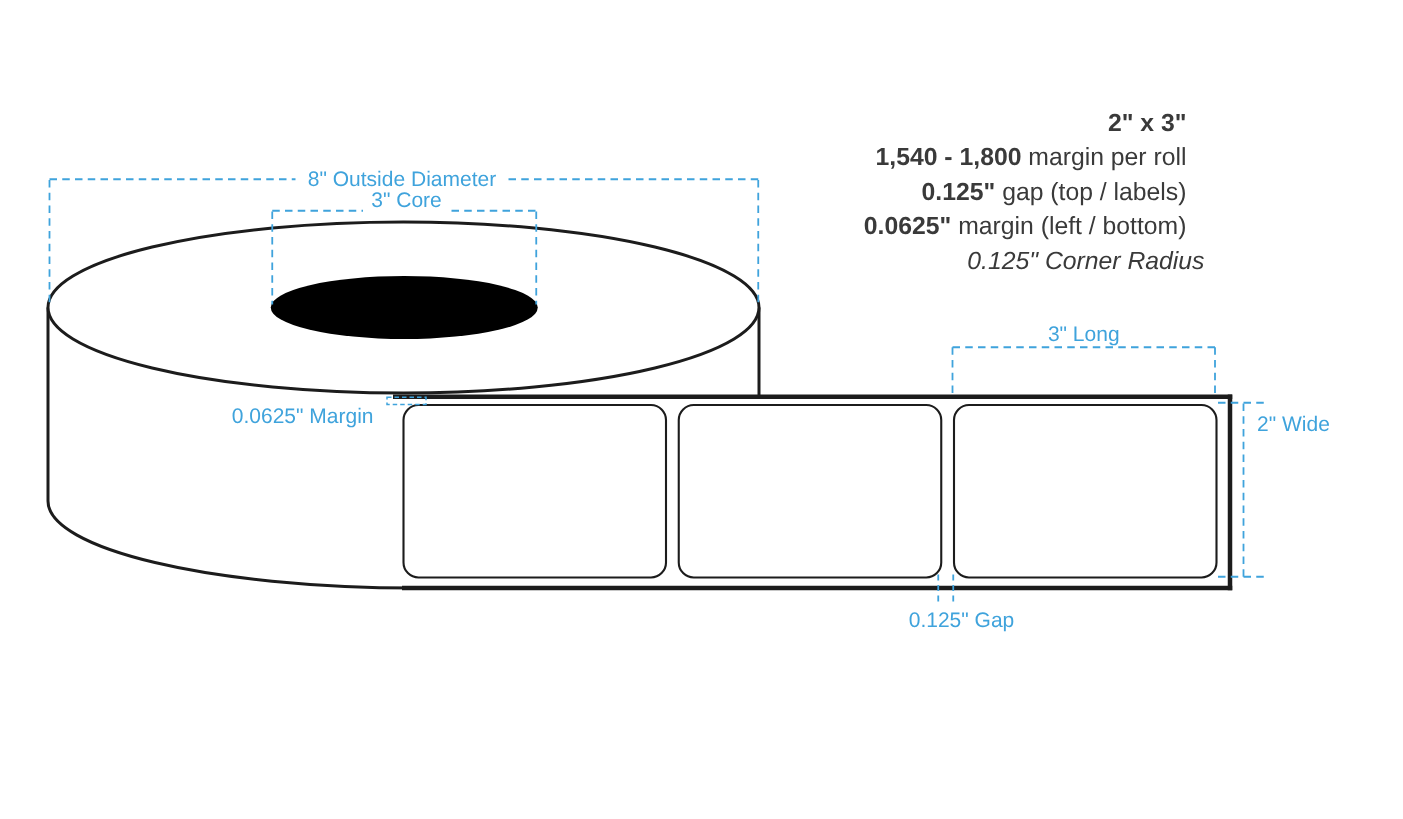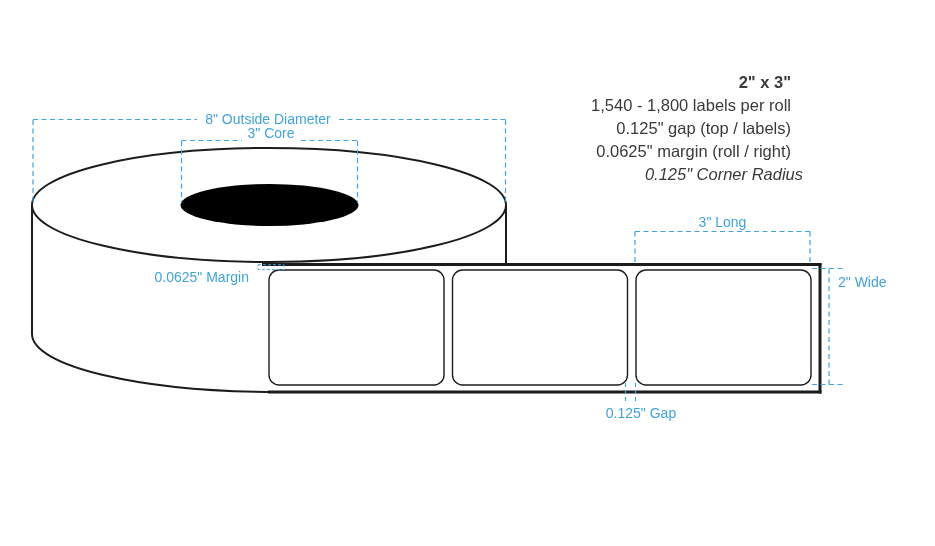--- a/index.html
+++ b/index.html
@@ -5,21 +5,21 @@
   html,body{margin:0;padding:0;background:#ffffff;}
   body{width:935px;height:546px;overflow:hidden;font-family:"Liberation Sans",sans-serif;}
   .stage{position:relative;width:935px;height:546px;}
   .diagram-svg{position:absolute;left:0;top:0;}
   .svg-dim-text{font-family:"Liberation Sans",sans-serif;font-size:14px;}
   .spec-block{
     position:absolute;top:71px;right:144px;
     text-align:right;color:#3a3a3a;
     font-size:16.5px;line-height:23px;white-space:nowrap;
   }
-  .spec-line .b{font-weight:400;}
+  .spec-line .b{font-weight:700;}
   .spec-line.size{font-weight:700;}
   .spec-line.italic{font-style:italic;margin-right:-12px;}
 </style>
 </head>
 <body>
 
 <div class="stage">
 
   <svg class="diagram-svg" width="935" height="546" viewBox="0 0 935 546">
 
@@ -81,26 +81,26 @@
       <path d="M 635.5 383 V 401"></path>
     </g>
     <text class="svg-dim-text" x="641" y="418" text-anchor="middle" fill="#3fa3dc">0.125" Gap</text>
   </svg>
 
   <div class="spec-block">
     <div class="spec-line size">
       <span>2" x 3"</span>
     </div>
     <div class="spec-line">
-      <span class="b">1,540 - 1,800</span><span> labels per roll</span>
+      <span class="b">1,540 - 1,800</span><span> margin per roll</span>
     </div>
     <div class="spec-line">
       <span class="b">0.125"</span><span> gap (top / labels)</span>
     </div>
     <div class="spec-line">
-      <span class="b">0.0625"</span><span> margin (roll / right)</span>
+      <span class="b">0.0625"</span><span> margin (left / bottom)</span>
     </div>
     <div class="spec-line italic">
       <span>0.125" Corner Radius</span>
     </div>
   </div>
 
 </div>
 
 </body></html>

